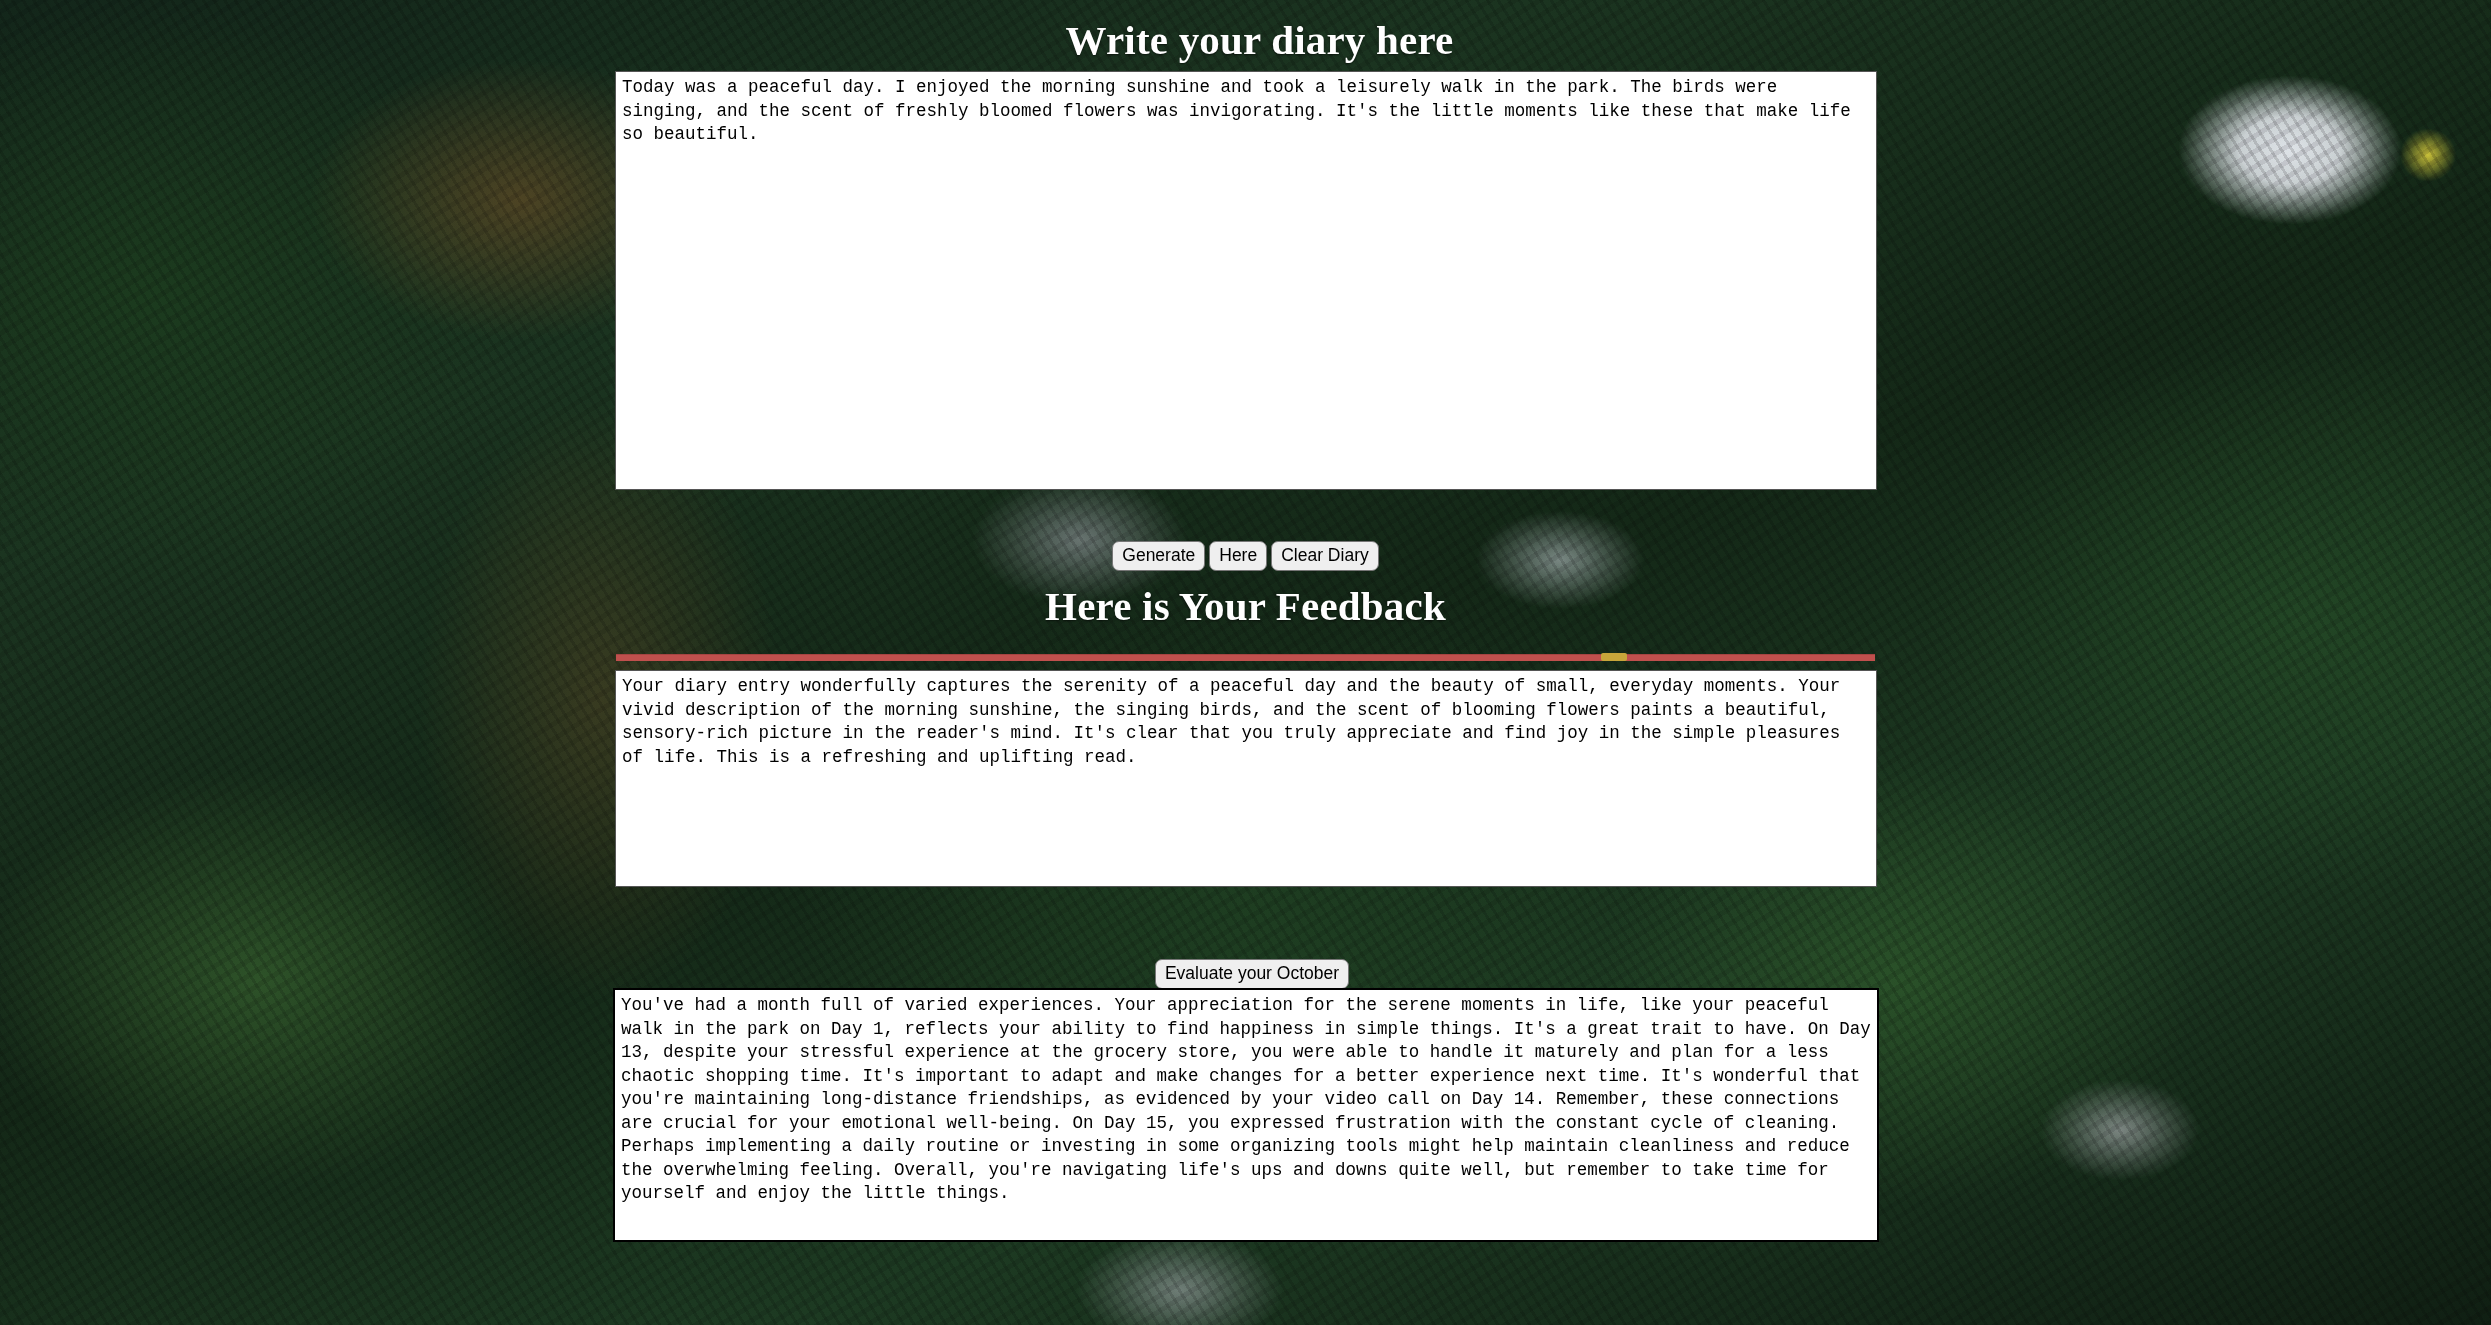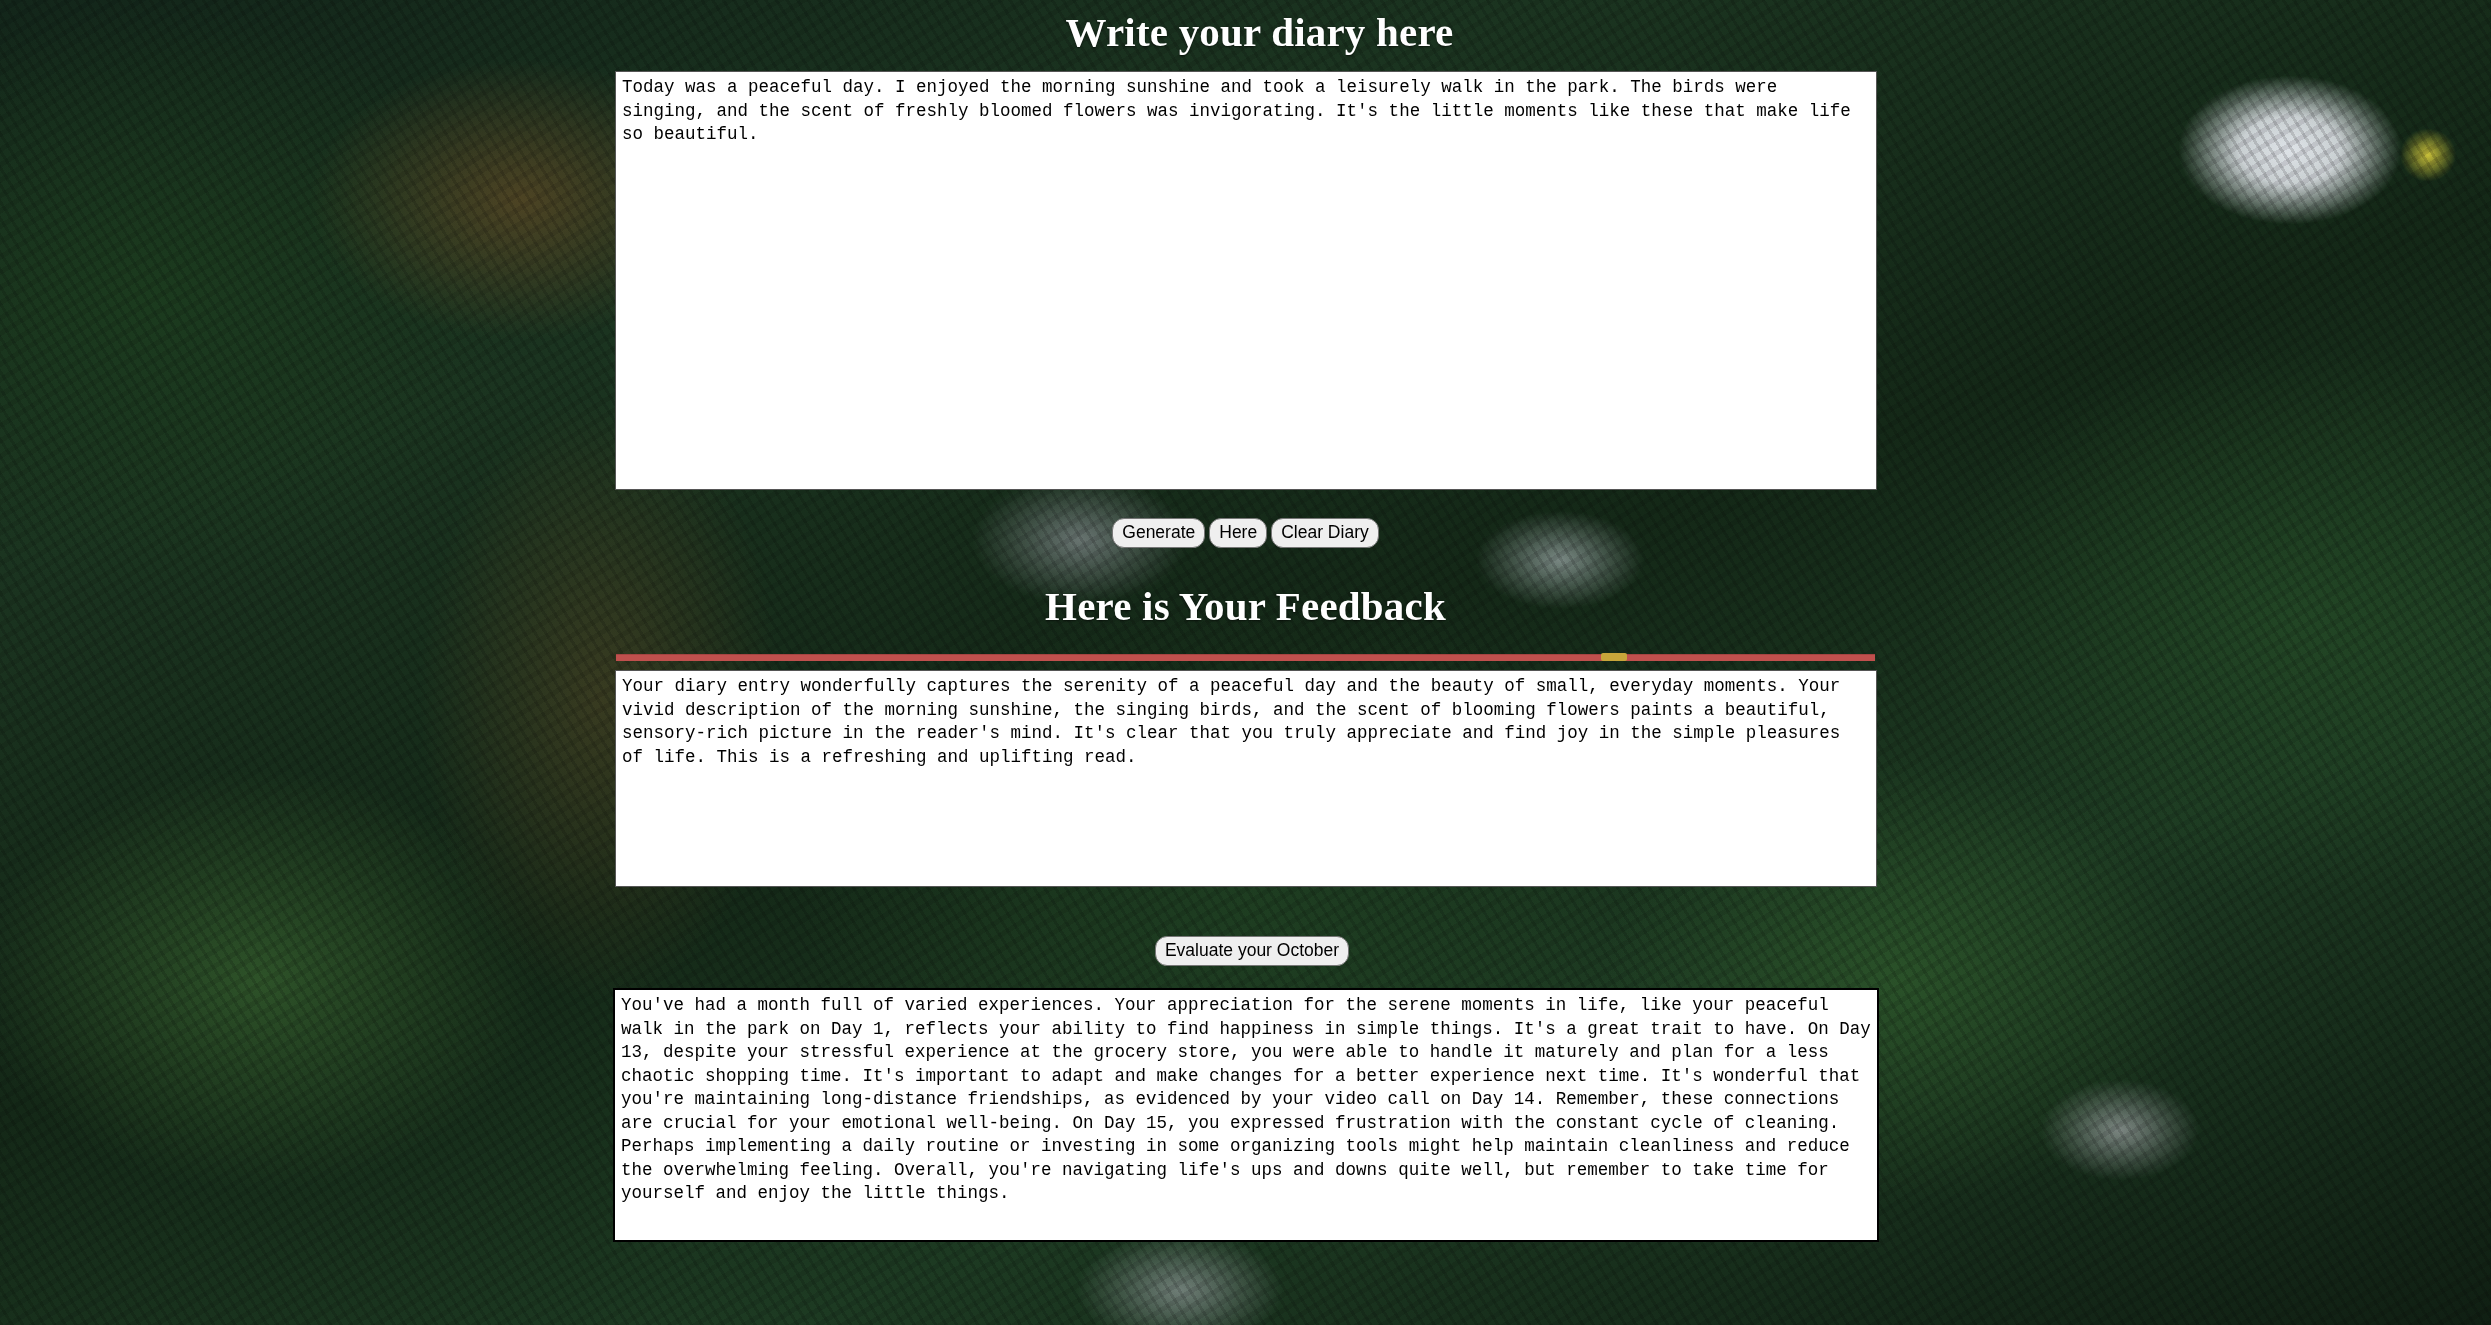--- a/index.html
+++ b/index.html
@@ -62,21 +62,21 @@
     padding: 0;
     text-align: center;
     color: #ffffff;
     font-family: "Liberation Serif", serif;
     font-weight: bold;
     font-size: 41px;
     letter-spacing: 0.2px;
     text-shadow: 0 1px 2px rgba(0,0,0,0.55);
   }
 
-  #diary-title { position: absolute; left: 0; right: 0; top: 8px; padding-left: 28px; }
+  #diary-title { position: absolute; left: 0; right: 0; top: 16px; padding-left: 28px; }
   #feedback-title { position: absolute; left: 0; right: 0; top: 582px; }
 
   textarea {
     font-family: "Liberation Mono", monospace;
     font-size: 17.5px;
     line-height: 23.5px;
     color: #000000;
     background: #ffffff;
     border: 1px solid #000000;
     padding: 4px 6px;
@@ -102,24 +102,25 @@
     justify-content: center;
     gap: 4px;
   }
 
   button.btn {
     font-family: "Liberation Sans", sans-serif;
     font-size: 17.5px;
     color: #000000;
     background: #efefef;
     border: 1px solid #767676;
-    border-radius: 12px;
+    border-radius: 7px;
     padding: 3px 9px 4px 9px;
     line-height: normal;
     cursor: pointer;
+    margin-top: 23px;
   }
 
   #divider-bar {
     position: absolute;
     left: 616px;
     top: 654px;
     width: 1259px;
     height: 7px;
     background: #c0504d;
     border-top: 1px solid #a54442;

